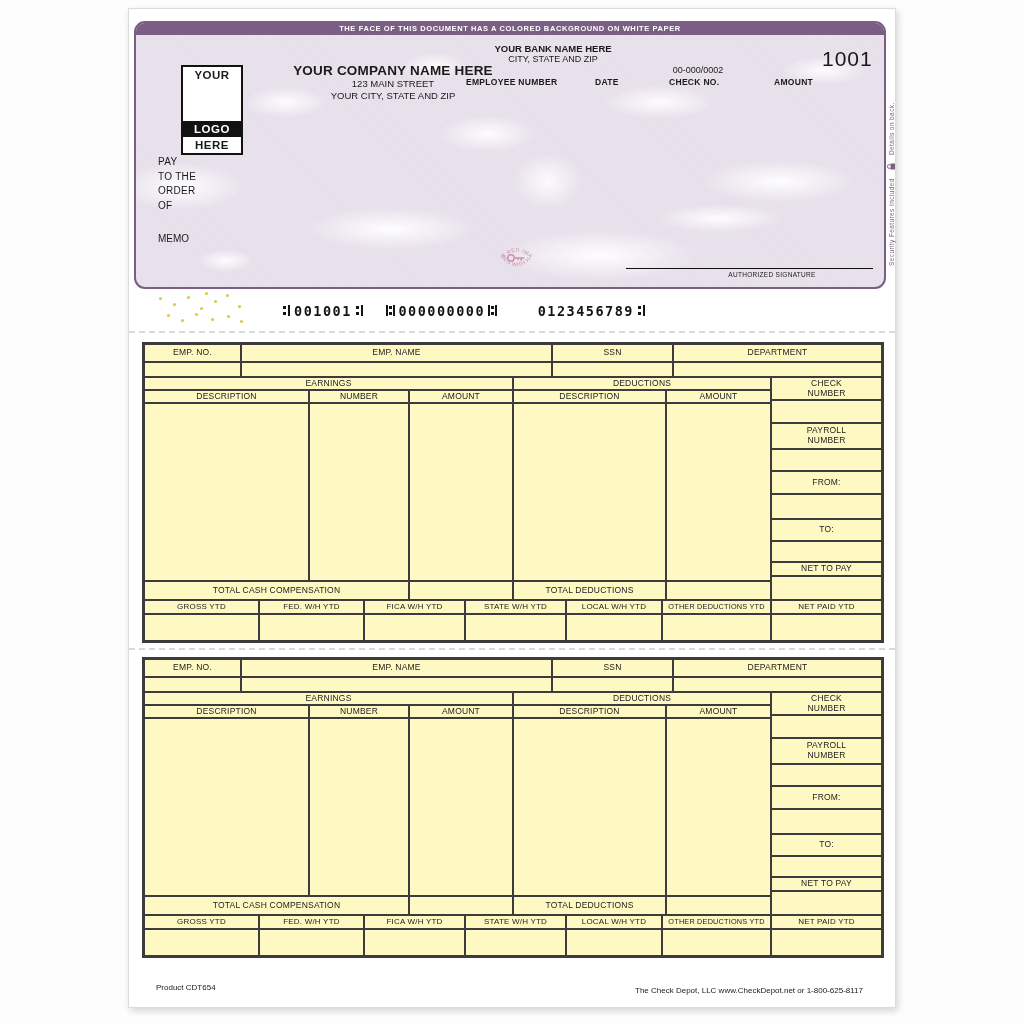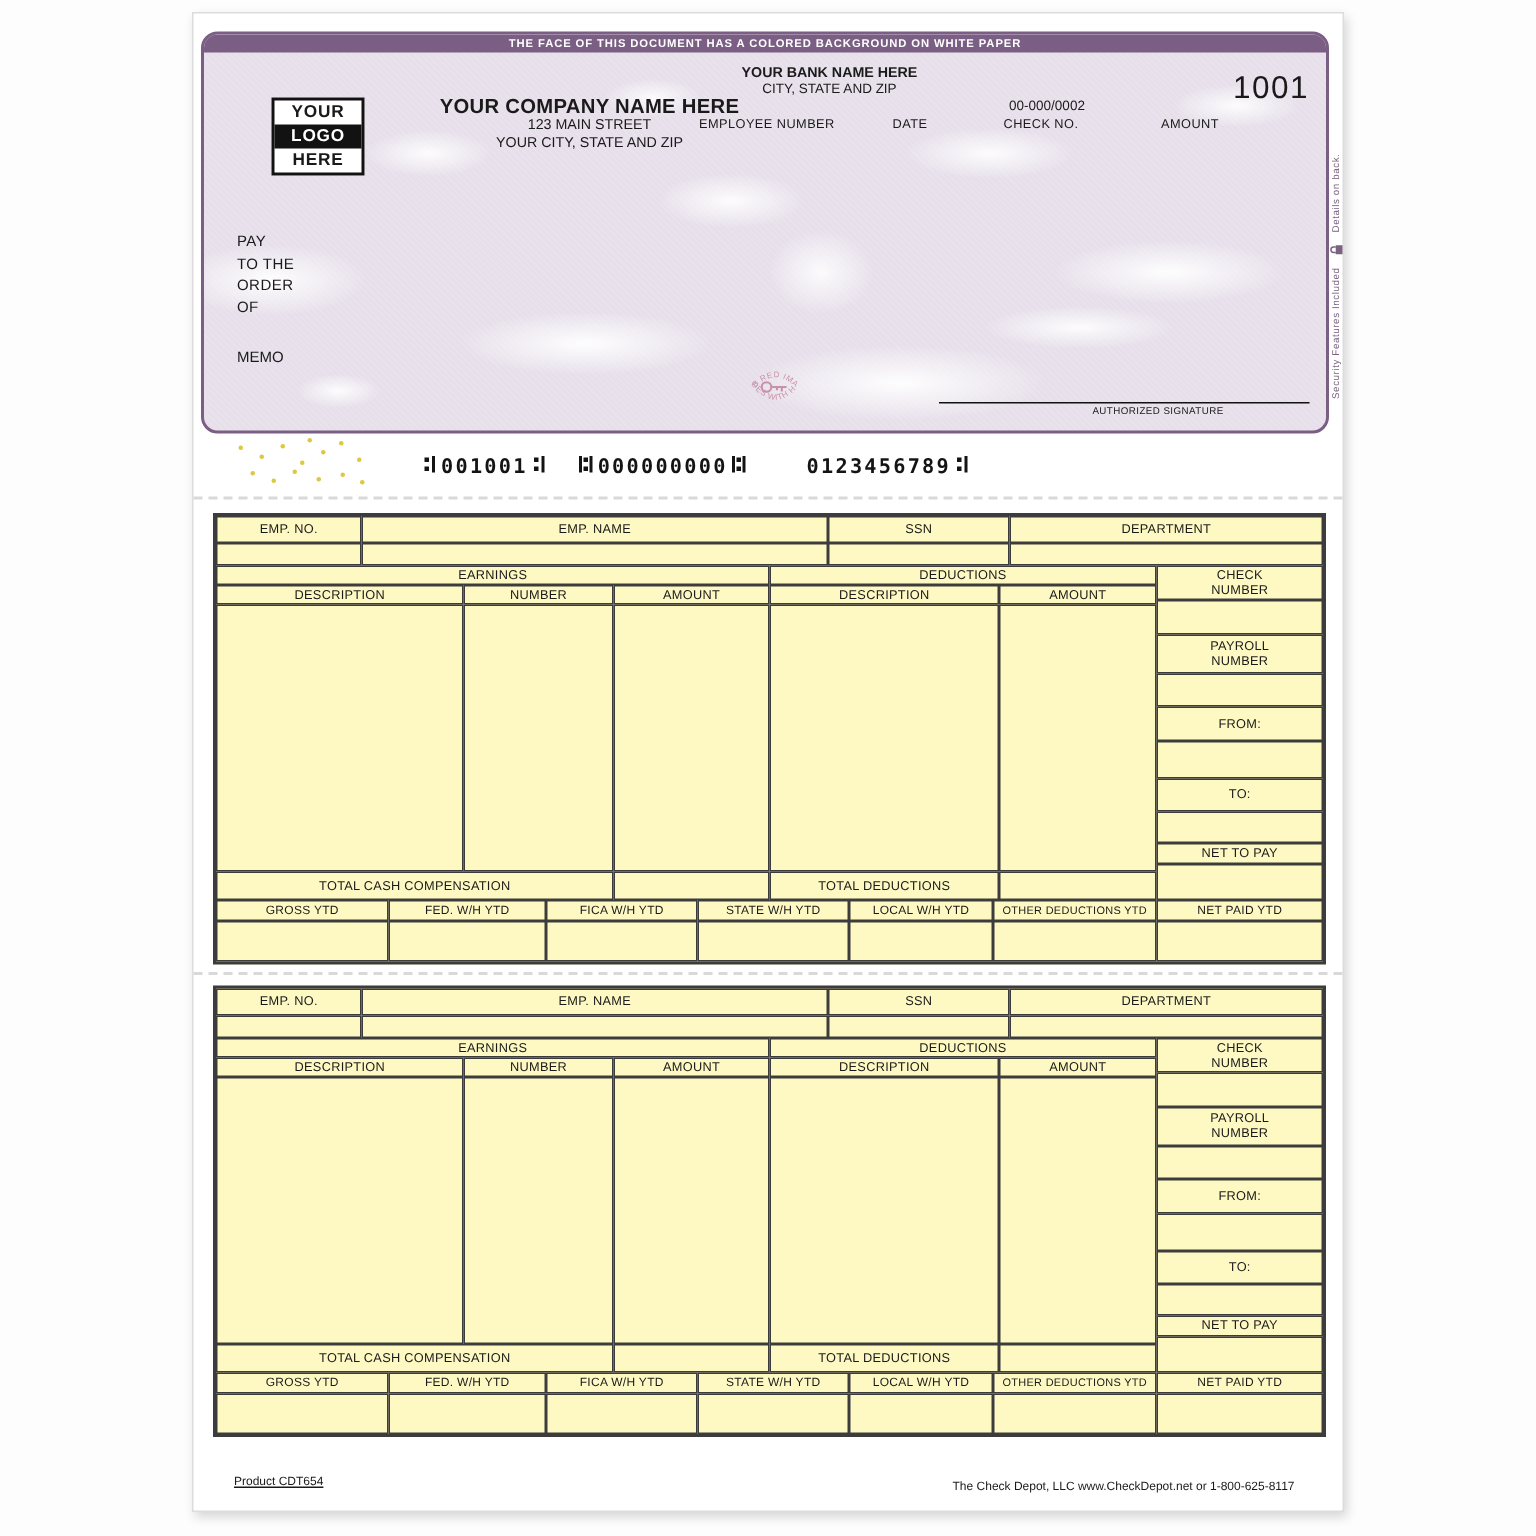--- a/index.html
+++ b/index.html
@@ -23,30 +23,30 @@
       radial-gradient(ellipse 50px 40px at 55% 60%, rgba(255,255,255,.85), rgba(255,255,255,0) 70%),
       radial-gradient(ellipse 40px 16px at 12% 90%, rgba(255,255,255,.9), rgba(255,255,255,0) 70%),
       radial-gradient(ellipse 46px 18px at 40% 16%, rgba(255,255,255,.85), rgba(255,255,255,0) 70%),
       radial-gradient(ellipse 90px 20px at 78% 74%, rgba(255,255,255,.9), rgba(255,255,255,0) 70%),
       repeating-linear-gradient(45deg, rgba(255,255,255,.10) 0 1px, rgba(0,0,0,0) 1px 3px);}
   .banner{position:absolute;left:0;top:0;width:100%;height:12px;background:#7b5e84;
     color:#fff;font-size:7.5px;font-weight:bold;letter-spacing:.6px;text-align:center;line-height:12px;}
   .logo-box{position:absolute;left:45px;top:42px;width:58px;border:2px solid #121212;background:#fff;
     text-align:center;font-weight:bold;font-size:11.5px;letter-spacing:.5px;}
   .logo-box div{line-height:16px;}
-  .logo-mid{background:#121212;color:#fff;}
+  .logo-mid{background:#121212;color:#fff;margin-top:38px;}
   .company{position:absolute;left:112px;top:40px;width:290px;text-align:center;}
   .company .name{font-size:13.5px;font-weight:bold;letter-spacing:.2px;}
   .company .addr{font-size:9.5px;line-height:11.5px;}
   .bank{position:absolute;left:292px;top:20px;width:250px;text-align:center;}
   .bank .bname{font-size:9.5px;font-weight:bold;}
   .bank .bcity{font-size:9px;}
   .fraction{position:absolute;left:502px;top:42px;width:120px;text-align:center;font-size:9px;}
   .chk-num{position:absolute;left:686px;top:24px;font-size:21px;letter-spacing:1px;}
-  .flabel{position:absolute;top:54px;font-size:8.5px;letter-spacing:.3px;}
+  .flabel{position:absolute;top:54px;font-size:8.5px;letter-spacing:.3px;font-weight:bold;}
   .payto{position:absolute;left:22px;top:132px;font-size:10px;line-height:14.5px;letter-spacing:.3px;}
   .memo{position:absolute;left:22px;top:210px;font-size:10px;}
   .sig{position:absolute;left:490px;top:245px;width:247px;border-top:1.5px solid #111;}
   .sig-label{position:absolute;left:556px;top:248px;width:160px;text-align:center;font-size:6.5px;letter-spacing:.3px;}
   .seal{position:absolute;left:358px;top:212px;width:46px;height:46px;opacity:.85;}
 
   .security-note{position:absolute;left:756px;top:82px;width:12px;height:175px;
     writing-mode:vertical-rl;transform:rotate(180deg);font-size:6.5px;color:#7a6280;
     letter-spacing:.4px;display:flex;align-items:center;gap:4px;}
   .lock{display:inline-block;transform:rotate(90deg);margin:3px 0;}
@@ -66,21 +66,21 @@
 
   .perf{position:absolute;left:0;width:100%;border-top:2px dashed #d9d9d9;}
 
   
   .stub{position:absolute;left:13px;width:738px;height:297px;background:#fef9c3;
     border:2px solid #3c3c3c;box-sizing:content-box;}
   .cell{position:absolute;border:1px solid #3c3c3c;box-sizing:border-box;
     display:flex;align-items:center;justify-content:center;font-size:8.5px;letter-spacing:.2px;
     text-align:center;line-height:1.15;}
   .wrapped span{display:block;width:62px;}
-  .footer-left{position:absolute;left:27px;top:974px;font-size:8px;text-decoration:underline;}
+  .footer-left{position:absolute;left:27px;top:974px;font-size:8px;}
   .footer-right{position:absolute;right:32px;top:977px;font-size:8px;}
 </style>
 </head>
 <body>
 
 <div class="page">
 
   <div class="check">
     <div class="banner">THE FACE OF THIS DOCUMENT HAS A COLORED BACKGROUND ON WHITE PAPER</div>
 

